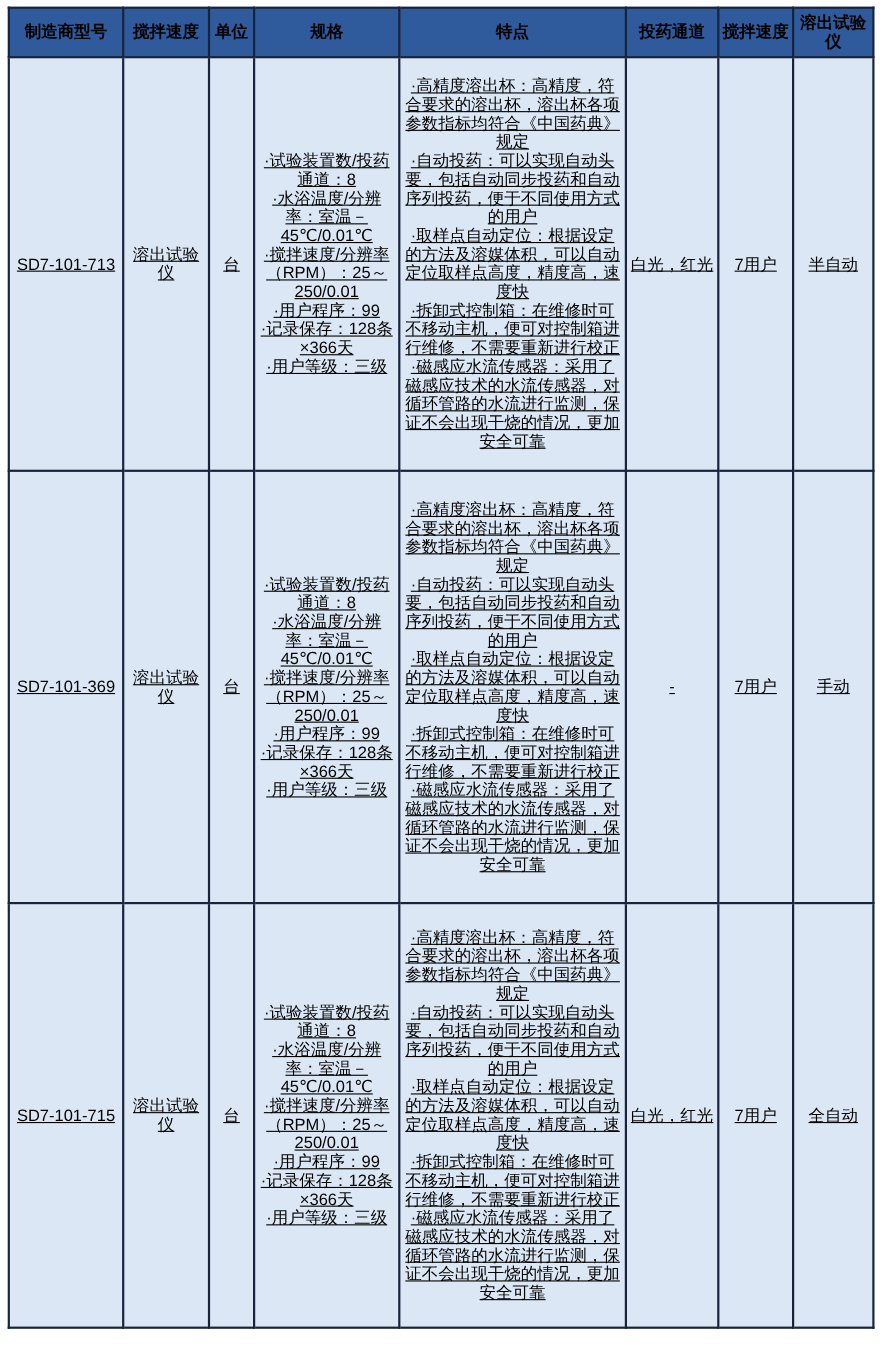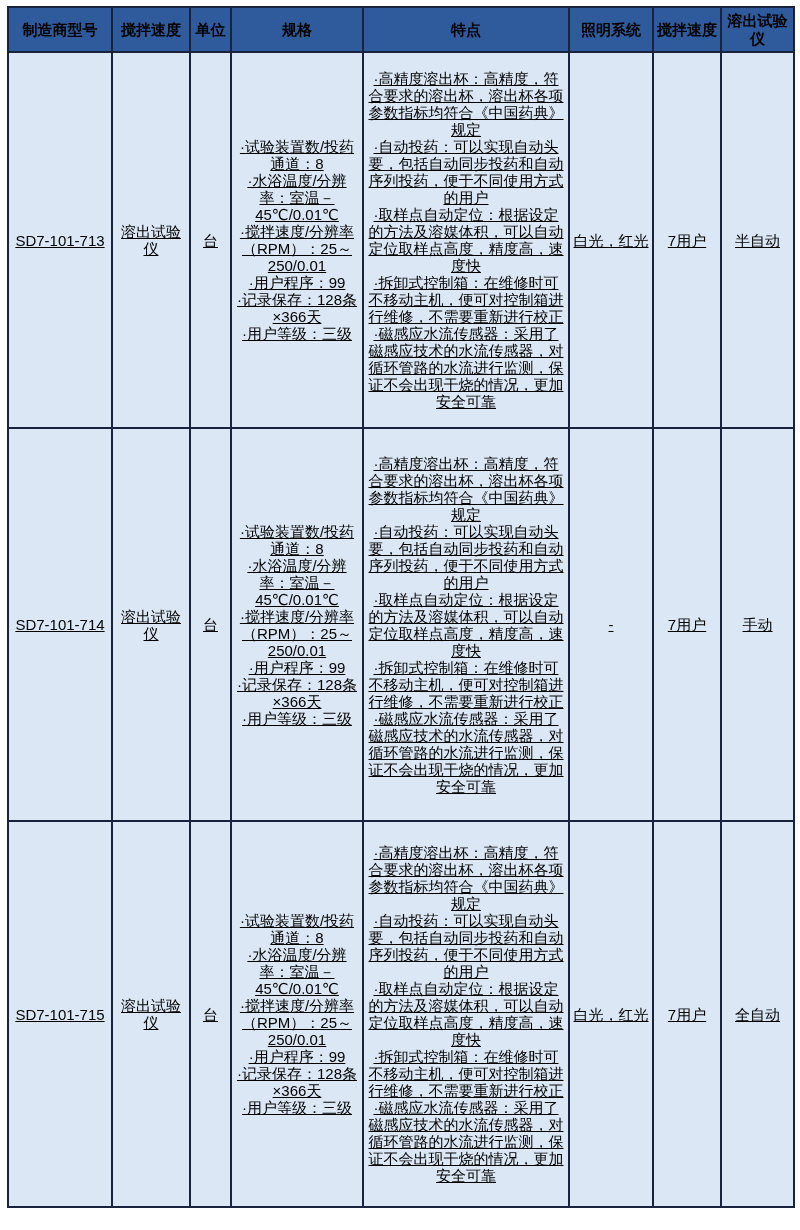--- a/index.html
+++ b/index.html
@@ -69,21 +69,21 @@
       <col style="width:68px">
       <col style="width:73px">
     </colgroup>
     <thead>
       <tr>
         <th>制造商型号</th>
         <th>搅拌速度</th>
         <th>单位</th>
         <th>规格</th>
         <th>特点</th>
-        <th>照明系统</th>
+        <th>投药通道</th>
         <th>搅拌速度</th>
         <th>溶出试验仪</th>
       </tr>
     </thead>
     <tbody>
       <tr class="row-1">
         <td class="cell-model">SD7-101-713</td>
         <td>溶出试验仪</td>
         <td>台</td>
         <td>
@@ -99,21 +99,21 @@
             <div class="bullet">·自动投药：可以实现自动头要，包括自动同步投药和自动序列投药，便于不同使用方式的用户</div>
             <div class="bullet">·取样点自动定位：根据设定的方法及溶媒体积，可以自动定位取样点高度，精度高，速度快</div>
             <div class="bullet">·拆卸式控制箱：在维修时可不移动主机，便可对控制箱进行维修，不需要重新进行校正</div>
             <div class="bullet">·磁感应水流传感器：采用了磁感应技术的水流传感器，对循环管路的水流进行监测，保证不会出现干烧的情况，更加安全可靠</div>
           </td>
         <td>白光，红光</td>
         <td>7用户</td>
         <td>半自动</td>
       </tr>
       <tr class="row-2">
-        <td class="cell-model">SD7-101-714</td>
+        <td class="cell-model">SD7-101-369</td>
         <td>溶出试验仪</td>
         <td>台</td>
         <td>
             <div class="bullet">·试验装置数/投药通道：8</div>
             <div class="bullet">·水浴温度/分辨率：室温－45℃/0.01℃</div>
             <div class="bullet">·搅拌速度/分辨率（RPM）：25～250/0.01</div>
             <div class="bullet">·用户程序：99</div>
             <div class="bullet">·记录保存：128条×366天</div>
             <div class="bullet">·用户等级：三级</div>
           </td>

